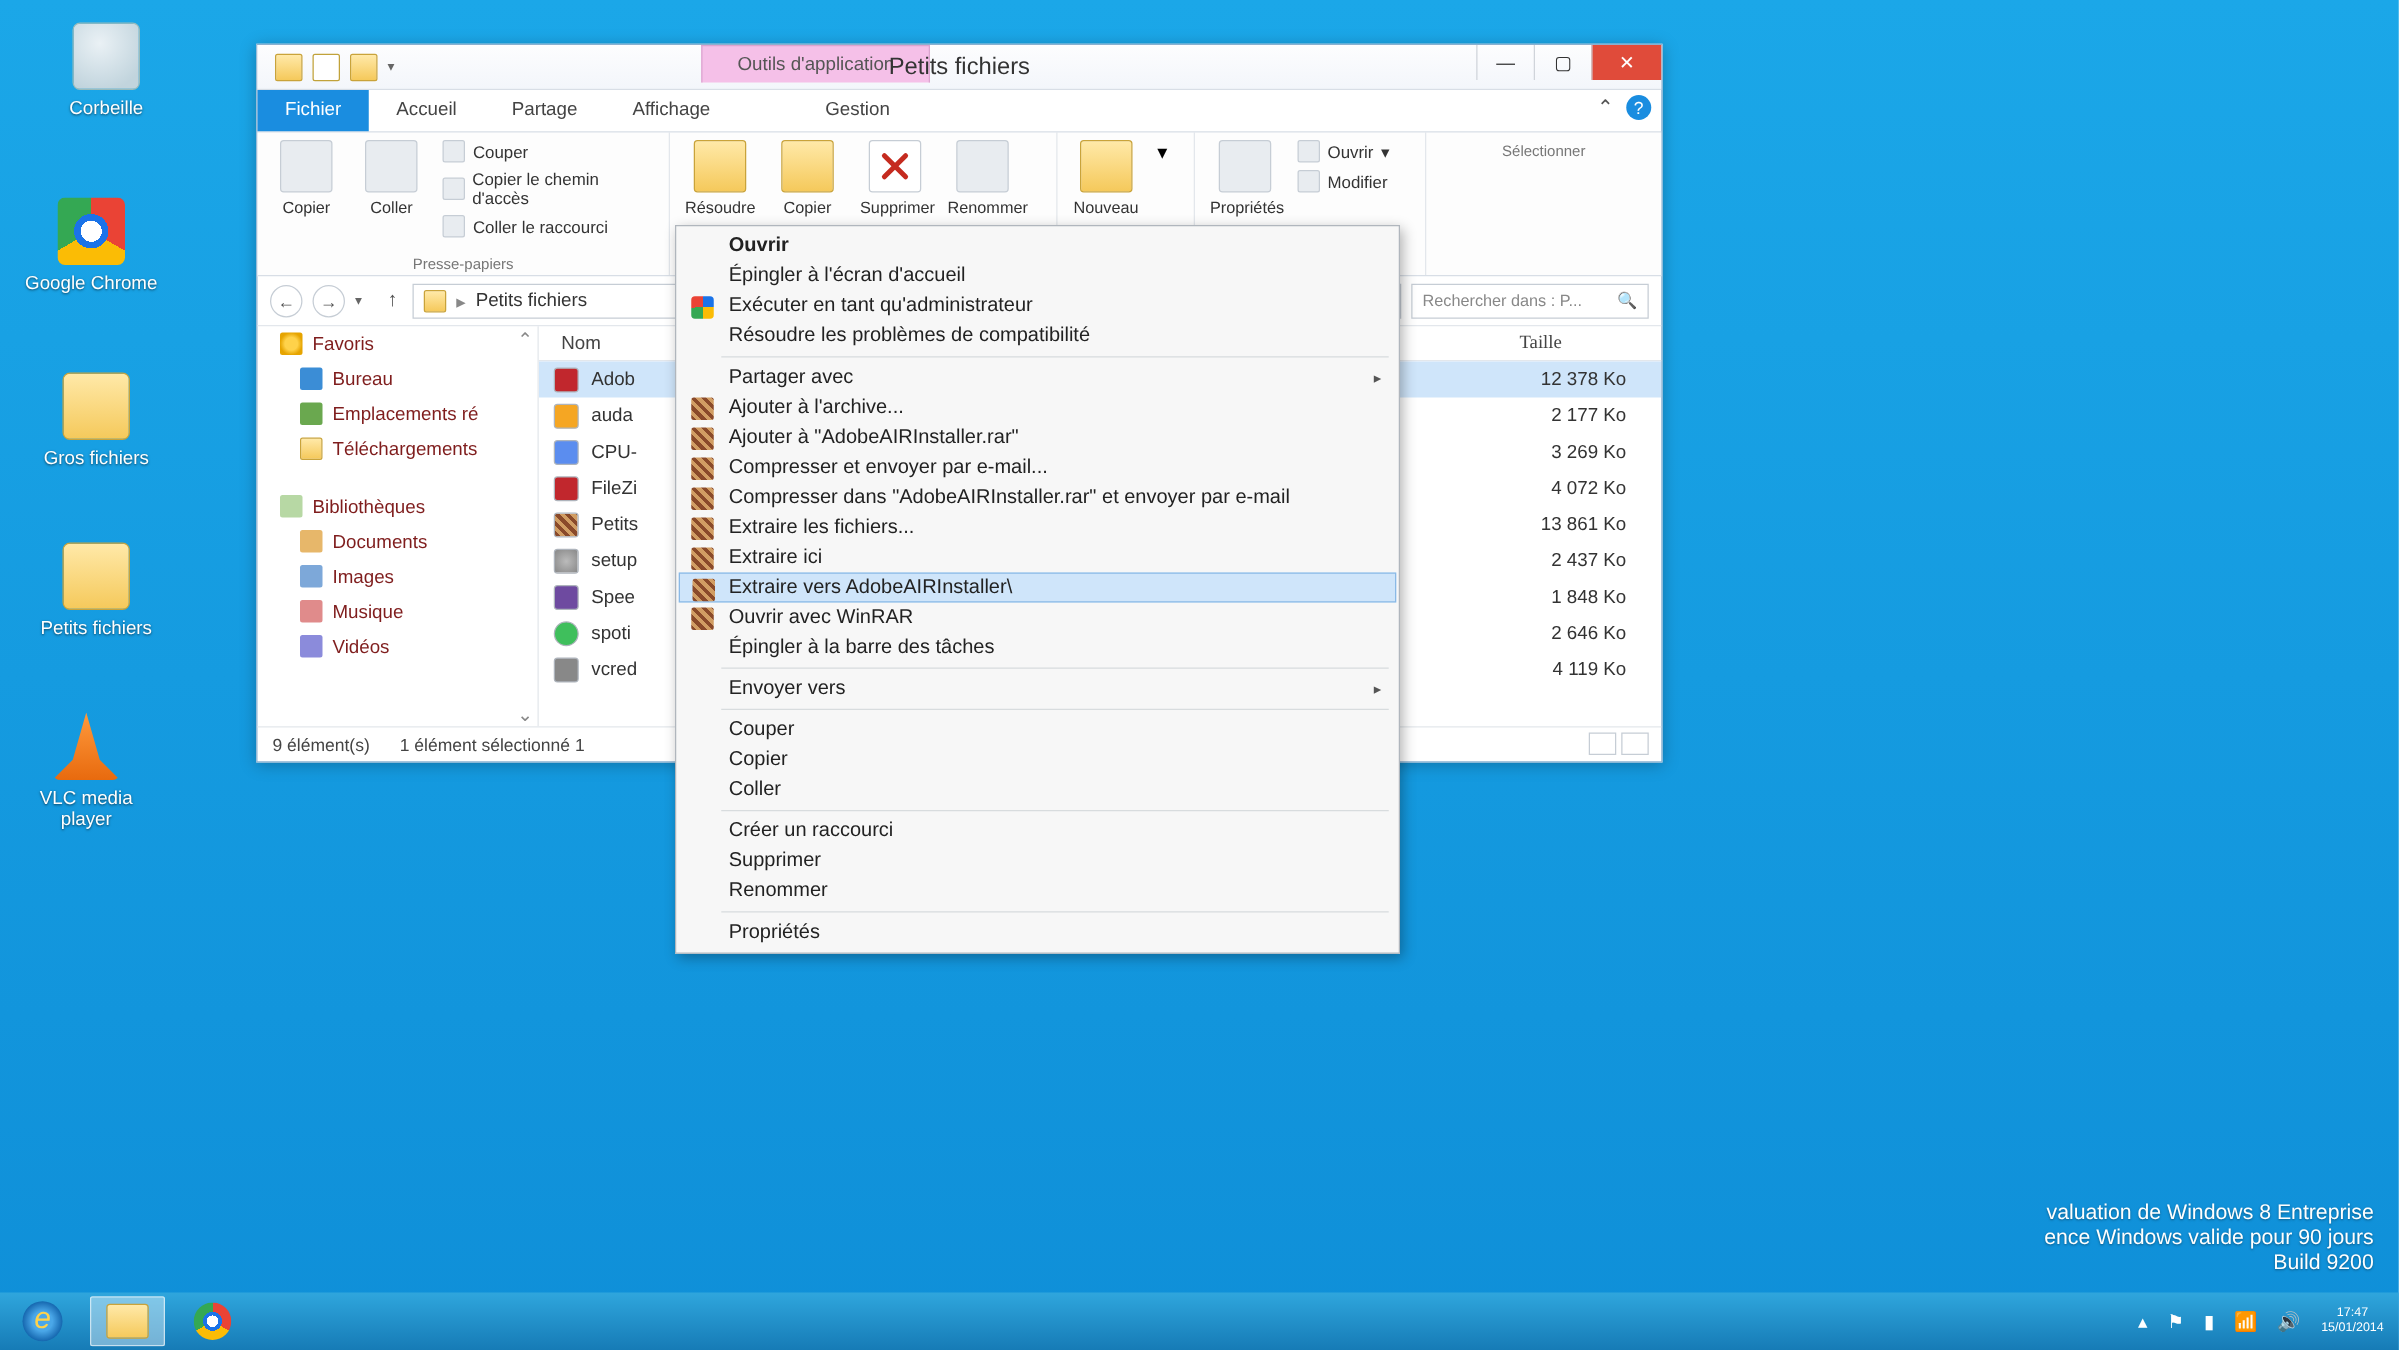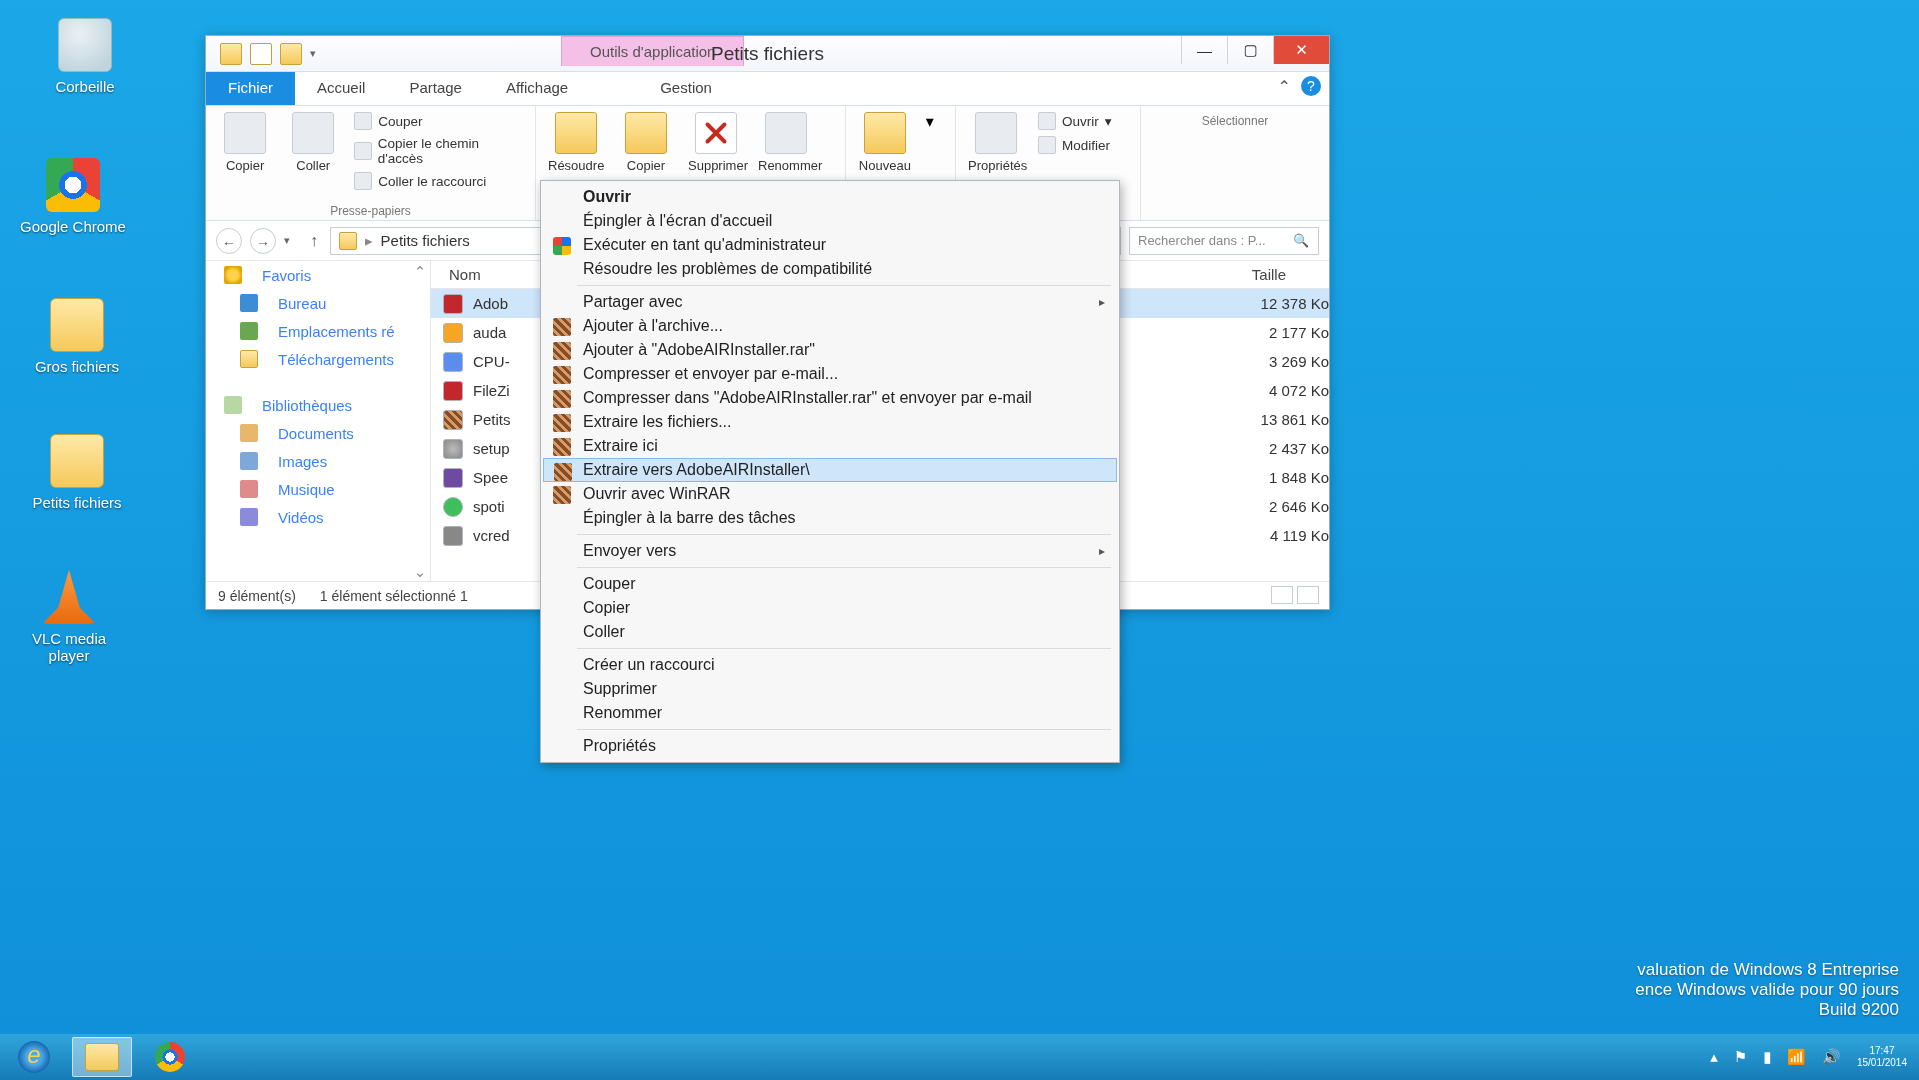--- a/index.html
+++ b/index.html
@@ -53,52 +53,52 @@
 .nav-btn { width:26px; height:26px; border:1px solid #c6cdd5; border-radius:50%; display:flex; align-items:center; justify-content:center; font-size:14px; color:#555; cursor:pointer; }
 .nav-sep-up { font-size:16px; color:#555; padding:0 4px; }
 .crumb-box { flex:1; height:28px; border:1px solid #c6cdd5; display:flex; align-items:center; padding:0 8px; gap:8px; font-size:15px; color:#333; }
 .crumb-folder-ico { width:18px; height:18px; background:linear-gradient(180deg,#ffe9a8,#f5c95b); border:1px solid #c9a33a; border-radius:2px; }
 .search-box { width:190px; height:28px; border:1px solid #c6cdd5; display:flex; align-items:center; padding:0 8px; font-size:13px; color:#888; justify-content:space-between; }
 
 .body-area { display:flex; height: calc(100% - 36px - 34px - 115px - 40px - 28px); }
 .navpane { width:225px; border-right:1px solid #e3e7ec; overflow:hidden; position:relative; font-size:15px; }
 .np-scroll-up, .np-scroll-dn { position:absolute; right:2px; width:16px; height:16px; color:#888; text-align:center; }
 .np-scroll-up { top:2px; } .np-scroll-dn { bottom:2px; }
-.np-item { padding:5px 10px 5px 34px; display:flex; gap:20px; align-items:center; color:#3b82f6; cursor:pointer; white-space:nowrap; overflow:hidden; }
+.np-item { padding:5px 10px 5px 34px; display:flex; gap:8px; align-items:center; color:#7f1d1d; cursor:pointer; white-space:nowrap; overflow:hidden; }
 .np-header { padding-left:18px; font-weight:500; }
 .np-ico { width:18px; height:18px; border-radius:2px; flex:none; }
 .np-star { background: radial-gradient(circle,#ffd24a 40%,#e6a400 70%); }
 .np-desk { background:#3b8dd6; }
 .np-loc { background:#6aa84f; }
 .np-dl  { background:linear-gradient(180deg,#ffe9a8,#f5c95b); border:1px solid #c9a33a; }
 .np-lib { background:#b7d8a4; }
 .np-doc { background:#e7b76a; }
 .np-img { background:#7da8d9; }
 .np-mus { background:#e08b8b; }
 .np-vid { background:#8b8bdb; }
 
 .filepane { flex:1; display:flex; flex-direction:column; }
 .columns-header { height:28px; border-bottom:1px solid #e3e7ec; display:flex; font-size:15px; color:#444; }
 .col-name { flex:1; padding:5px 0 0 18px; }
-.col-size { width:150px; text-align:right; padding:5px 43px 0 0; }
+.col-size { width:150px; text-align:center; padding:5px 43px 0 0;font-family:Liberation Serif, serif; }
 .file-rows { flex:1; overflow:hidden; }
 .file-row { height:29px; display:flex; align-items:center; font-size:15px; color:#333; padding-left:12px; }
 .file-row.selected { background:#cfe5fa; }
 .file-ico { width:20px; height:20px; margin-right:10px; background:#d2d6db; border-radius:3px; flex:none; border:1px solid #aeb4bc; }
 .fi-adobe { background:#c1272d; }
 .fi-aud { background:#f5a623; }
 .fi-cpu { background:#5b8def; }
 .fi-fz { background:#c1272d; }
 .fi-rar { background:repeating-linear-gradient(45deg,#8a4a2a,#8a4a2a 3px,#d19d63 3px,#d19d63 6px); }
 .fi-setup { background: radial-gradient(circle,#bbb,#888); }
 .fi-spec { background:#6e4aa0; }
 .fi-spot { background:#3fbf5c; border-radius:50%; }
 .fi-vc { background:#888; }
 .file-name { flex:1; overflow:hidden; white-space:nowrap; }
-.file-size { width:150px; text-align:right; color:#333; }
+.file-size { width:150px; text-align:right; padding-right:28px; color:#333; }
 
 .statusbar { height:28px; border-top:1px solid #e3e7ec; display:flex; align-items:center; padding:0 12px; font-size:14px; color:#444; gap:24px; }
 .status-views { position:absolute; right:10px; bottom:5px; display:flex; gap:4px; }
 .status-view { width:22px; height:18px; border:1px solid #c6cdd5; }
 
 
 .ctxmenu { position:absolute; left:540px; top:180px; width:580px; background:#f7f7f7; border:1px solid #b0b6bd; box-shadow:2px 3px 10px rgba(0,0,0,.3); padding:4px 2px; font-size:16px; color:#222; }
 .cm-item { padding:3px 14px 3px 40px; position:relative; cursor:pointer; }
 .cm-item.bold { font-weight:600; }
 .cm-item.has-sub::after { content:"▸"; position:absolute; right:12px; top:5px; font-size:12px; color:#555; }

